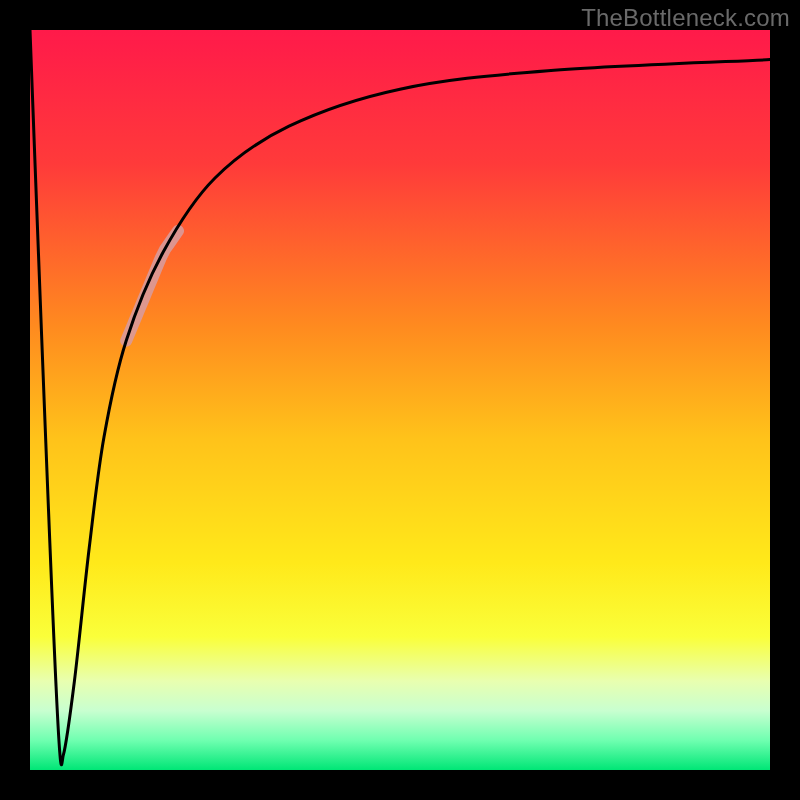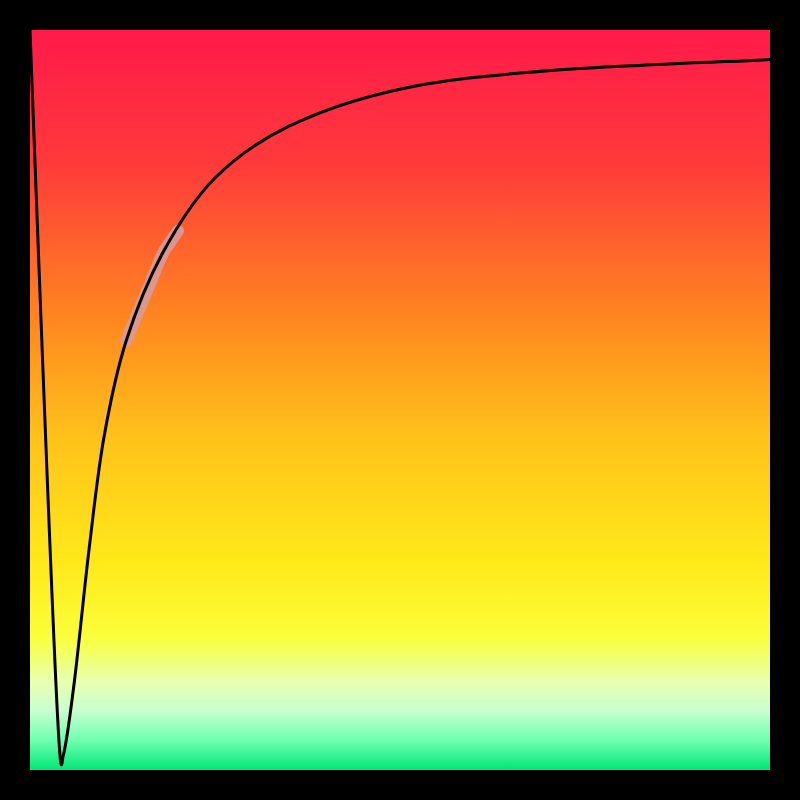--- a/index.html
+++ b/index.html
@@ -59,13 +59,14 @@
             <stop offset="96%" stop-color="#6fffb0"></stop>
             <stop offset="100%" stop-color="#00e676"></stop>
           </linearGradient>
       </defs>
       <rect x="0" y="0" width="740" height="740" fill="url(#bg-grad)"></rect>
       <path id="highlight-path" fill="none" stroke-linecap="round" d="M 96.20 310.80 L 100.52 300.44 L 104.83 290.08 L 109.15 279.72 L 113.47 269.36 L 117.78 259.00 L 122.10 248.64 L 126.42 238.28 L 130.73 227.92 L 135.05 219.36 L 139.37 213.19 L 143.68 207.02 L 148.00 200.86 " stroke="#d99a9a" stroke-width="12" opacity="0.9"></path>
       <path id="curve-path" fill="none" d="M 0.00 0.00 C 31.45 838.67, 30.22 736.30, 33.30 725.20 C 36.38 714.10, 40.08 685.73, 44.40 651.20 C 48.72 616.67, 54.27 558.70, 59.20 518.00 C 64.13 477.30, 67.83 441.53, 74.00 407.00 C 80.17 372.47, 86.33 341.63, 96.20 310.80 C 106.07 279.97, 118.40 249.13, 133.20 222.00 C 148.00 194.87, 164.03 168.97, 185.00 148.00 C 205.97 127.03, 228.17 111.00, 259.00 96.20 C 289.83 81.40, 326.83 68.45, 370.00 59.20 C 413.17 49.95, 456.33 45.63, 518.00 40.70 C 579.67 35.77, 703.00 31.45, 740.00 29.60 C 777.00 27.75, 740.00 29.60, 740.00 29.60 " stroke="#000000" stroke-width="3"></path>
     </svg>
   </div>
 
+  <div class="watermark">TheBottleneck.com</div>
 </div>
 
 </body></html>

